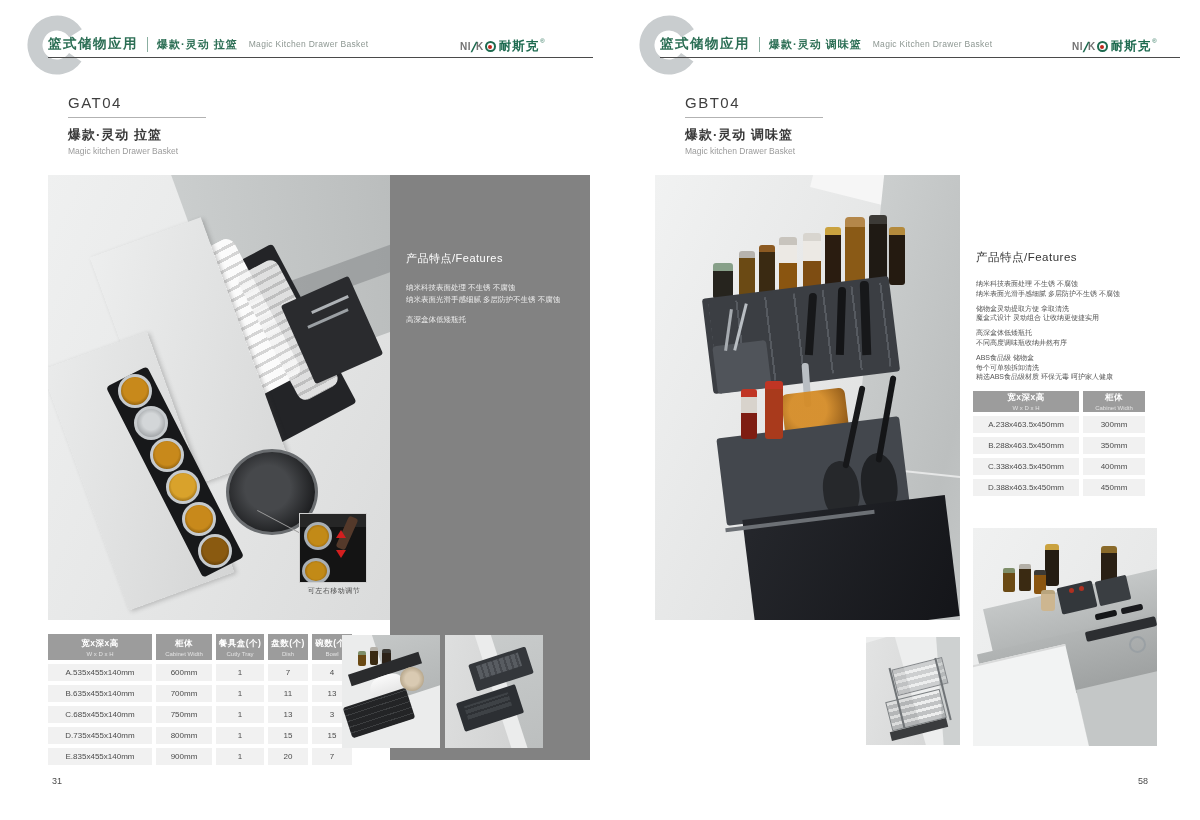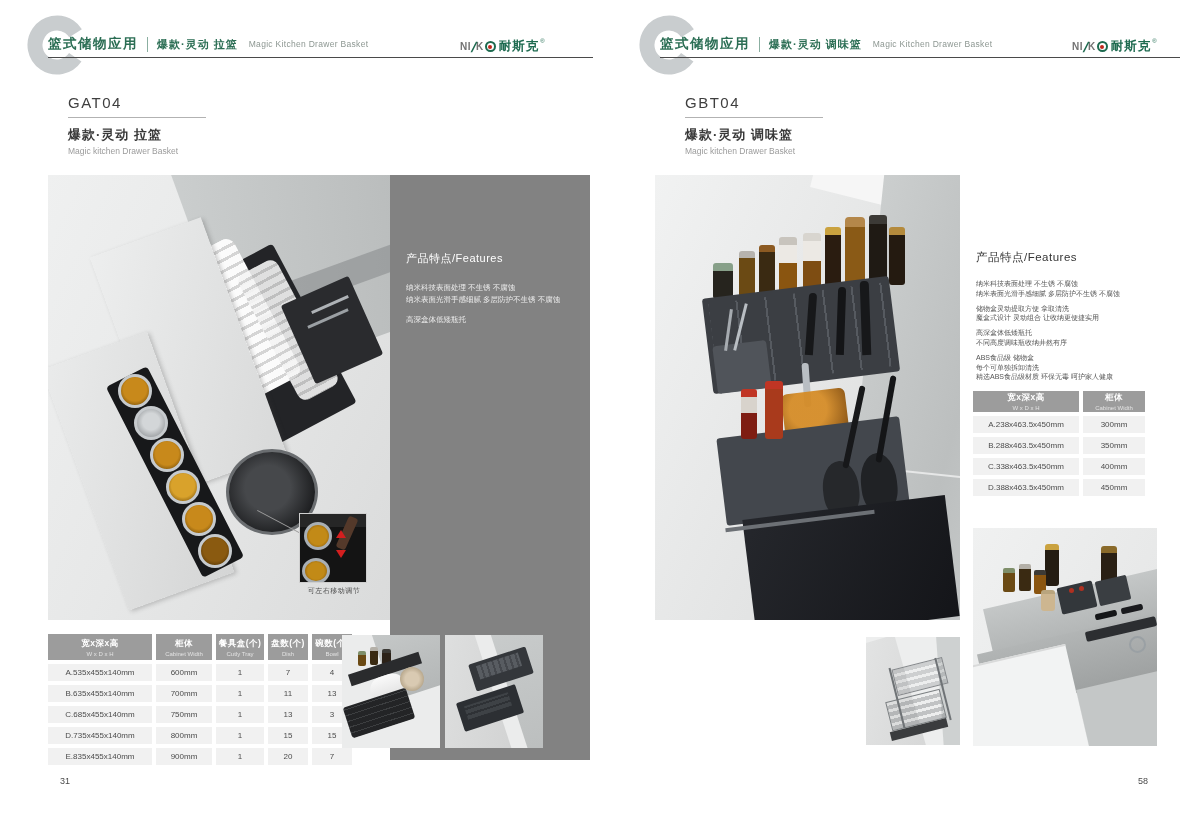--- a/index.html
+++ b/index.html
@@ -67,21 +67,21 @@
   .th { background:#9c9c9c; color:#ffffff; display:flex; flex-direction:column; align-items:center; justify-content:center; }
   .tbl-left .th { height:26px; } .tbl-right .th { height:21px; }
   .th .cn { font-size:8.5px; font-weight:bold; letter-spacing:.5px; }
   .th .en { font-size:6px; color:#e3e3e3; margin-top:1px; }
   .td { background:#f1f1f1; color:#4c4c4c; font-size:8px; display:flex; align-items:center; justify-content:center; }
   .tbl-left .td { height:17px; } .tbl-right .td { height:17px; }
   .w1 { width:104px; } .w2 { width:56px; } .w3 { width:48px; } .w4 { width:40px; } .w5 { width:40px; }
   .rw1 { width:106px; } .rw2 { width:62px; }
 
   .pageno { position:absolute; top:776px; font-size:9px; color:#4a4a4a; }
-  .pageno.lp { left:60px; } .pageno.rp { left:1138px; }
+  .pageno.lp { left:52px; } .pageno.rp { left:1138px; }
 
   .shape { position:absolute; }
 </style>
 </head>
 <body>
 
 <div class="canvas">
 
   <div class="c-mark lp">
     <svg width="62" height="62" viewBox="0 0 62 62">

